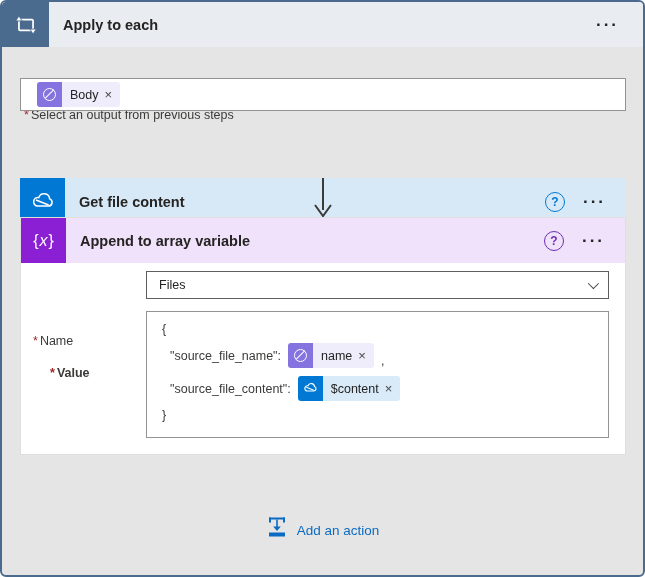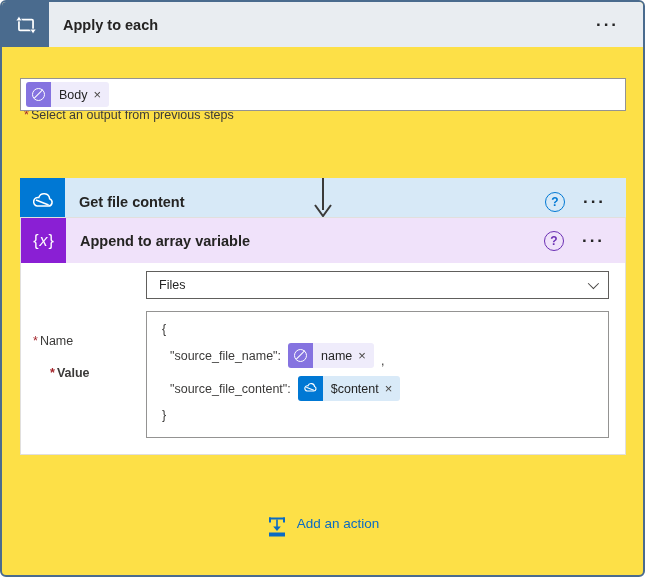--- a/index.html
+++ b/index.html
@@ -5,32 +5,32 @@
   :root{
     --scope-accent:#4a6b8e;
     --onedrive-blue:#0078d4;
     --variables-purple:#8a1fd4;
     --http-purple:#8573e0;
     --link-blue:#0b6bc3;
   }
   *{box-sizing:border-box;margin:0;padding:0;font-family:"Liberation Sans","DejaVu Sans",sans-serif;}
   body{margin:0;background:#fff;}
   .frame{
-    position:relative;width:645px;height:577px;background:#fde047;
+    position:relative;width:645px;height:577px;background:#e5e5e5;
     border:2px solid var(--scope-accent);border-radius:6px;overflow:hidden;
   }
   
   .scope-header{position:absolute;left:0;top:0;width:100%;height:45px;background:#e9edf1;display:flex;align-items:center;cursor:pointer;}
   .scope-icon{width:47px;height:45px;background:var(--scope-accent);display:flex;align-items:center;justify-content:center;flex:0 0 auto;}
   .card-title{margin-left:14px;font-size:14.5px;font-weight:700;color:#252423;}
   .ellipsis{margin-left:auto;margin-right:20px;background:none;border:none;font-size:17px;font-weight:700;letter-spacing:2px;color:#242424;cursor:pointer;line-height:1;padding:4px;}
   
   .field-label{position:absolute;font-size:12.5px;color:#3b3a39;margin-top:48px;}
   .req{color:#a4262c;margin-right:2px;}
-  .token-input{position:absolute;left:18px;top:76px;width:606px;height:33px;border:1px solid #949392;background:#fff;display:flex;align-items:center;padding-left:5px;cursor:text;}
+  .token-input{position:absolute;left:18px;top:76px;width:606px;height:33px;border:1px solid #949392;background:#fff;display:flex;align-items:center;padding-left:16px;cursor:text;}
   
   .token{display:inline-flex;align-items:stretch;height:25px;border-radius:3px;overflow:hidden;cursor:pointer;}
   .tok-icon{width:25px;display:flex;align-items:center;justify-content:center;flex:0 0 auto;}
   .tok-body{display:flex;align-items:center;gap:6px;padding:0 8px;font-size:12.5px;color:#242424;}
   .token.purple .tok-icon{background:var(--http-purple);}
   .token.purple .tok-body{background:#efecfb;}
   .token.blue .tok-icon{background:var(--onedrive-blue);}
   .token.blue .tok-body{background:#d9eaf8;}
   .tok-remove{background:none;border:none;font-size:13px;color:#484644;cursor:pointer;padding:0;line-height:1;}
   .circle-slash{position:relative;width:13px;height:13px;border:1.4px solid #fff;border-radius:50%;display:inline-block;}
@@ -49,21 +49,21 @@
   .append-icon .ital{font-style:italic;padding:0 1px;}
   .append-header .help-btn{border-color:#6b2fb3;color:#6b2fb3;}
   .dropdown{position:absolute;left:125px;top:53px;width:463px;height:28px;border:1px solid #605e5c;background:#fff;display:flex;align-items:center;padding:8px 12px;font-size:12.5px;color:#242424;cursor:pointer;}
   .chevron{margin-left:auto;width:8px;height:8px;border-right:1.4px solid #484644;border-bottom:1.4px solid #484644;transform:rotate(45deg) translateY(-2px);}
   .value-box{position:absolute;left:125px;top:93px;width:463px;height:127px;border:1px solid #949392;background:#fff;padding:7px 10px 0 15px;font-size:12.5px;color:#3b3a39;cursor:text;overflow:hidden;}
   .brace-line{height:20px;line-height:20px;}
   .kv-row{display:flex;align-items:center;gap:7px;padding-left:8px;height:33px;}
   .kv-key{white-space:nowrap;}
   .trailing-comma{align-self:flex-end;padding-bottom:4px;}
   
-  .add-action{position:absolute;left:0;top:514px;width:100%;display:flex;align-items:flex-start;justify-content:center;gap:9px;background:none;border:none;color:var(--link-blue);font-size:13.5px;cursor:pointer;}
+  .add-action{position:absolute;left:0;top:514px;width:100%;display:flex;align-items:flex-end;justify-content:center;gap:9px;background:none;border:none;color:var(--link-blue);font-size:13.5px;cursor:pointer;}
 </style>
 </head>
 <body>
 
 <div class="frame">
 
   <div class="scope-header">
     <div class="scope-icon">
       <svg width="26" height="26" viewBox="0 0 24 24" fill="none">
         <rect x="5.5" y="7" width="13" height="10" rx="1" stroke="#fff" stroke-width="1.6"></rect>

